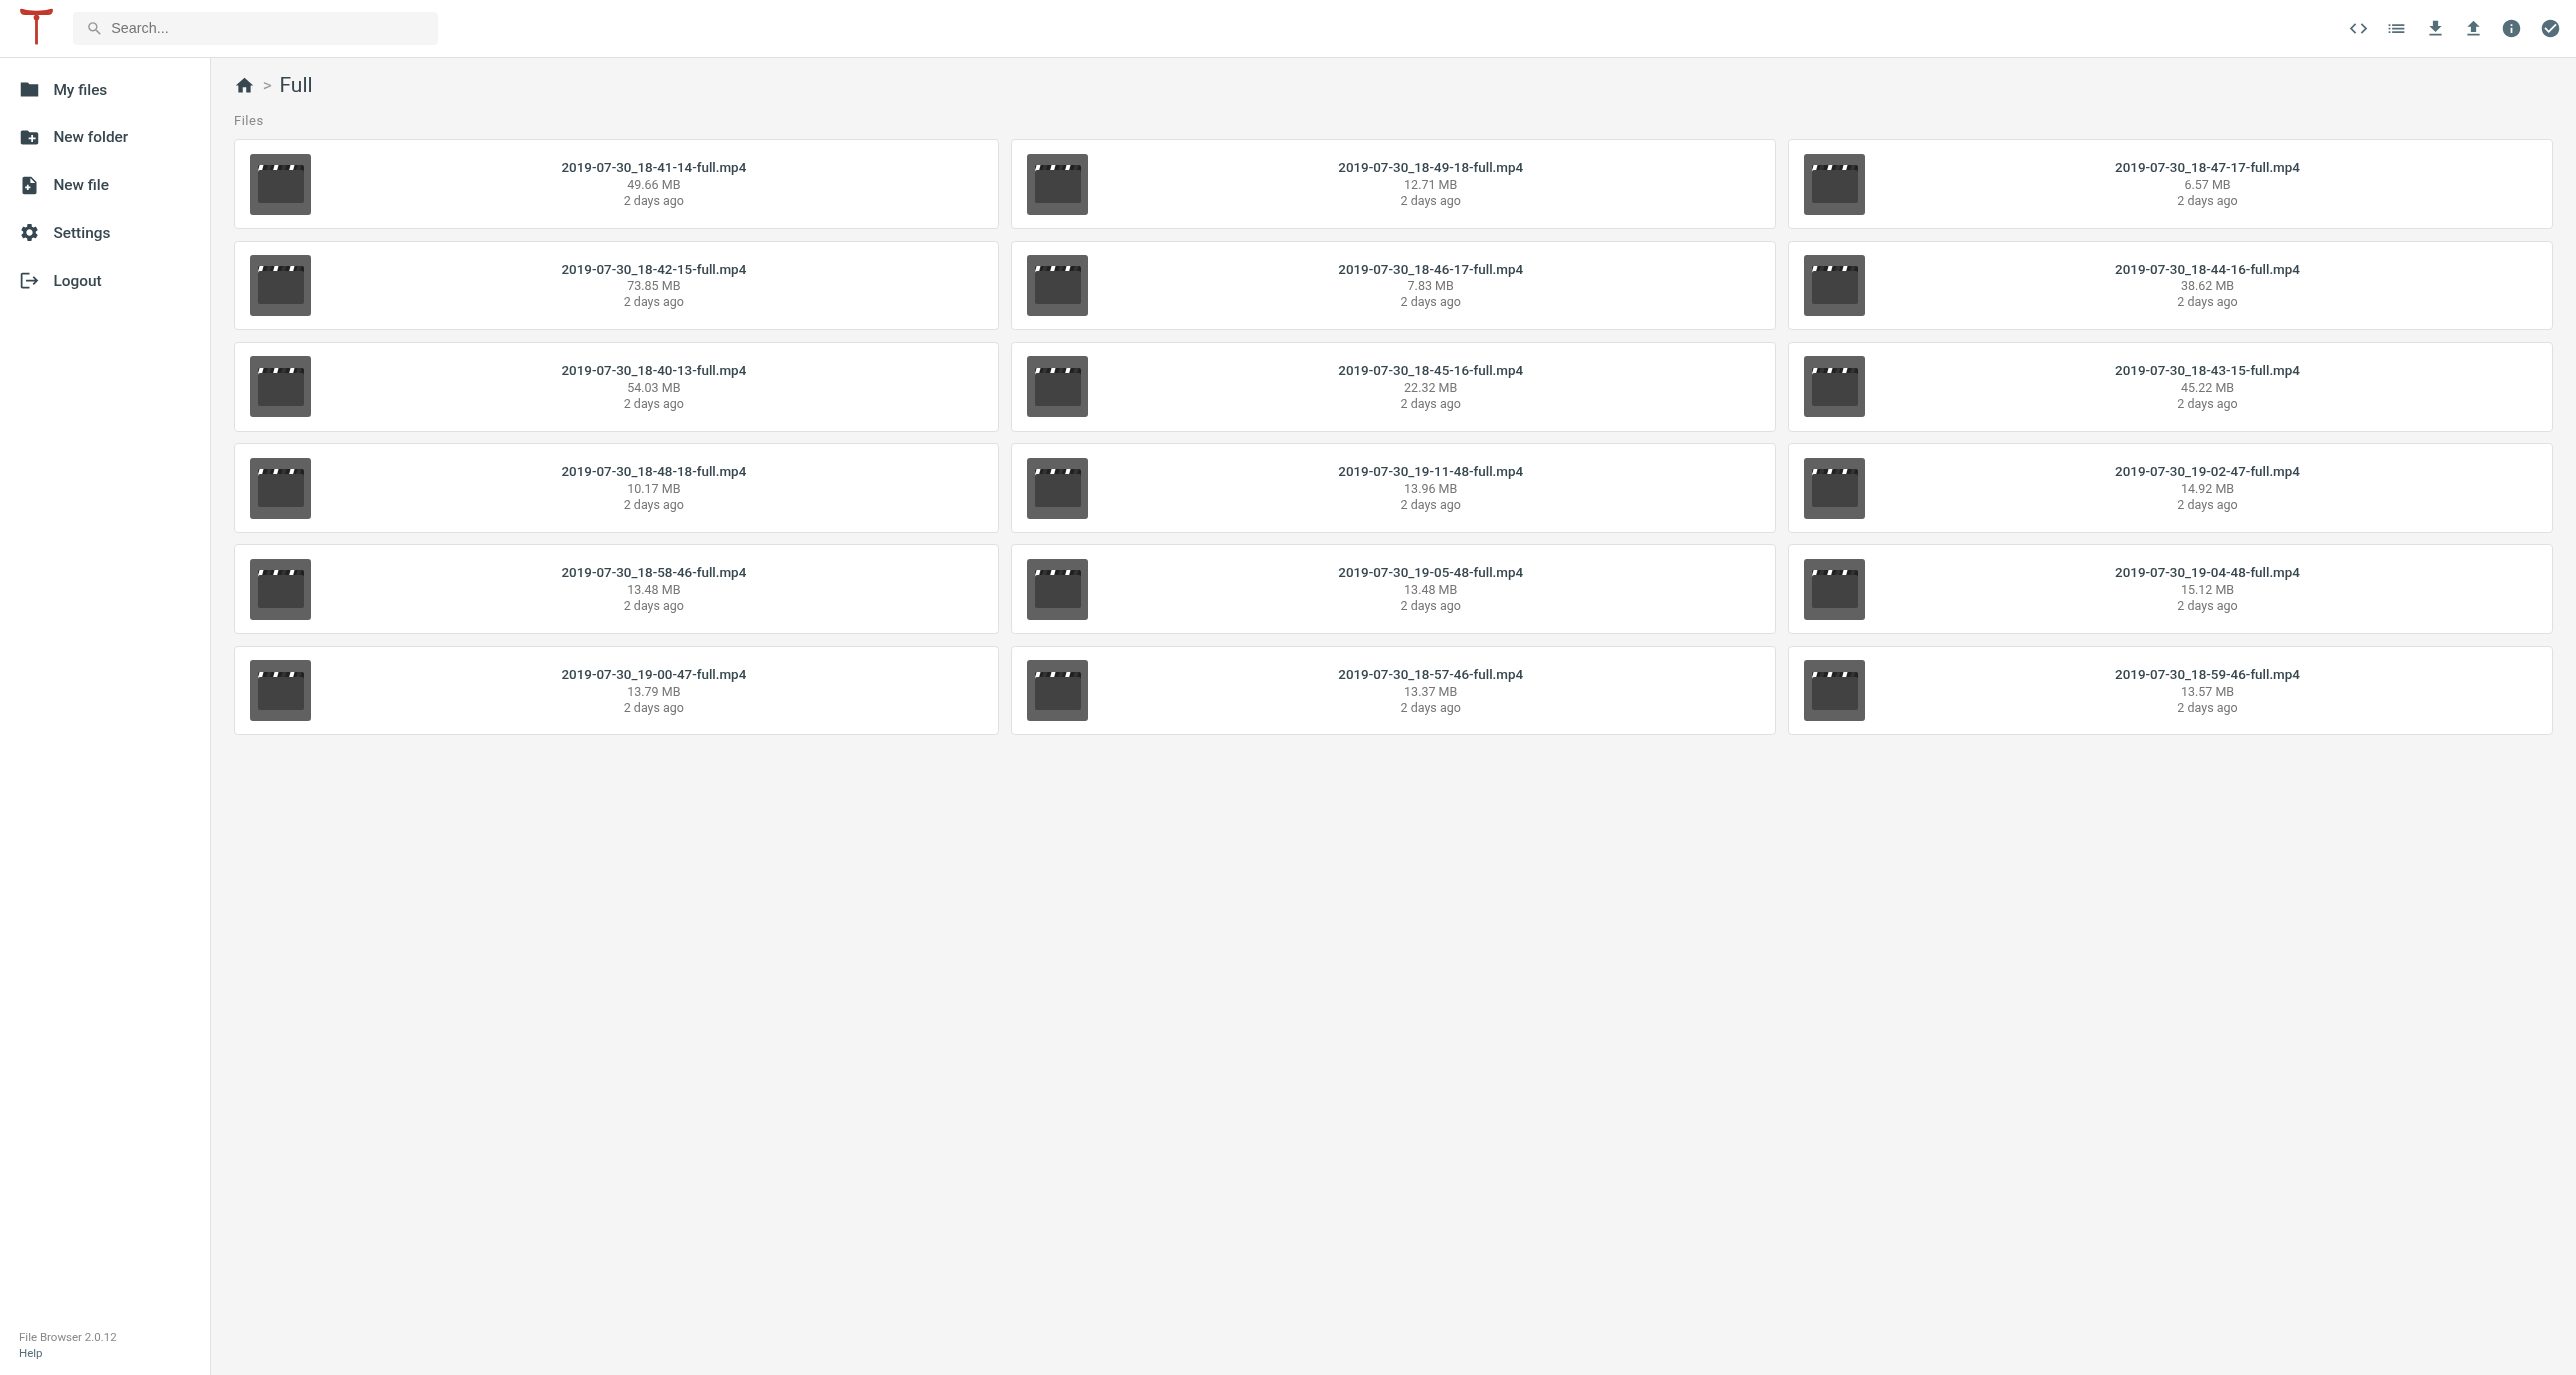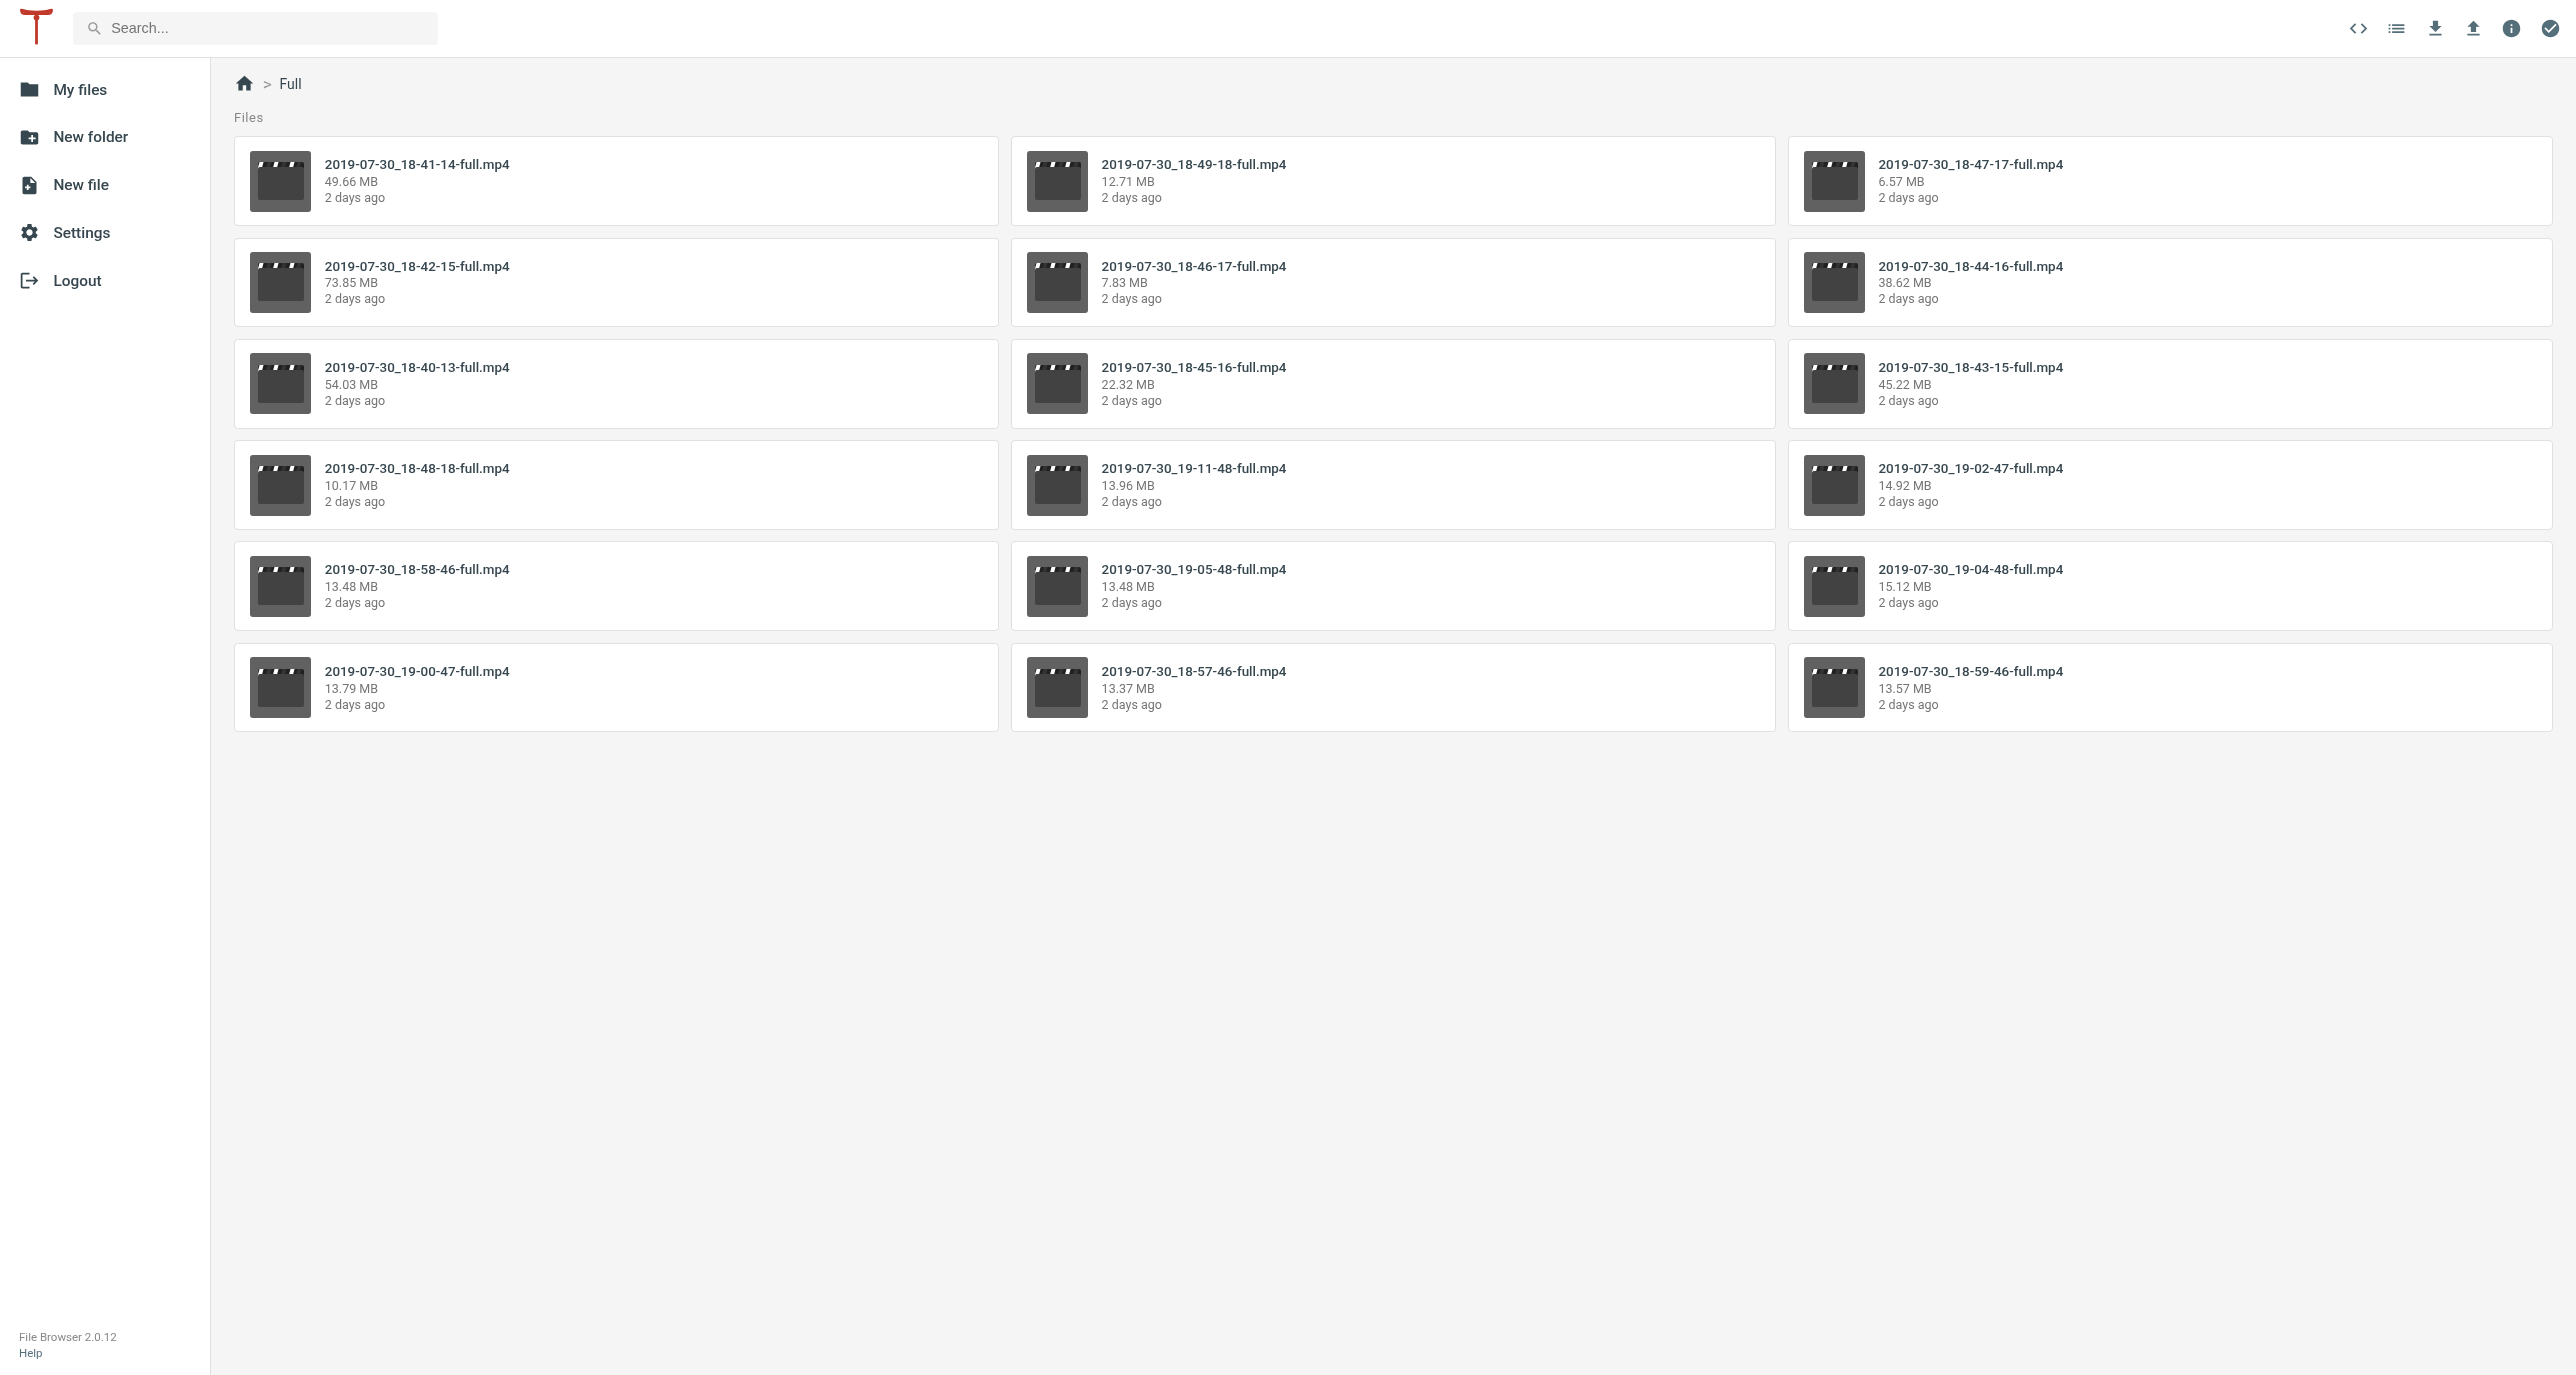--- a/index.html
+++ b/index.html
@@ -41,24 +41,24 @@
     .sidebar-footer a { color: #546e7a; text-decoration: none; display: block; margin-top: 1.9px; }
 
     
     .main {
       flex: 1; overflow-y: auto; padding: 15.4px 23px;
     }
     .breadcrumb {
       display: flex; align-items: center; gap: 7.7px; margin-bottom: 15.4px; font-size: 17.3px; color: #37474f;
     }
     .breadcrumb .chevron { color: #999; }
-    .breadcrumb .current { color: #37474f; font-size: 14px; }
+    .breadcrumb .current { color: #37474f; font-size: 21px; }
     .section-label { font-size: 13px; color: #888; margin-bottom: 11.5px; letter-spacing: 0.5px; }
     .files-grid {
-      display: grid; grid-template-columns: repeat(3, 1fr); gap: 11.5px;
+      display: grid; grid-template-columns: repeat(3, 1fr); gap: 11.5px; text-align: center;
     }
     .file-card {
       background: #fff; border: 1px solid #e0e0e0; border-radius: 3.8px;
       display: flex; align-items: center; padding: 13.4px 15.4px; gap: 13.4px; cursor: pointer;
     }
     .file-thumb {
       width: 61px; height: 61px; background: #616161; border-radius: 2.9px;
       flex-shrink: 0; position: relative; display: flex; align-items: center; justify-content: center;
     }
     

